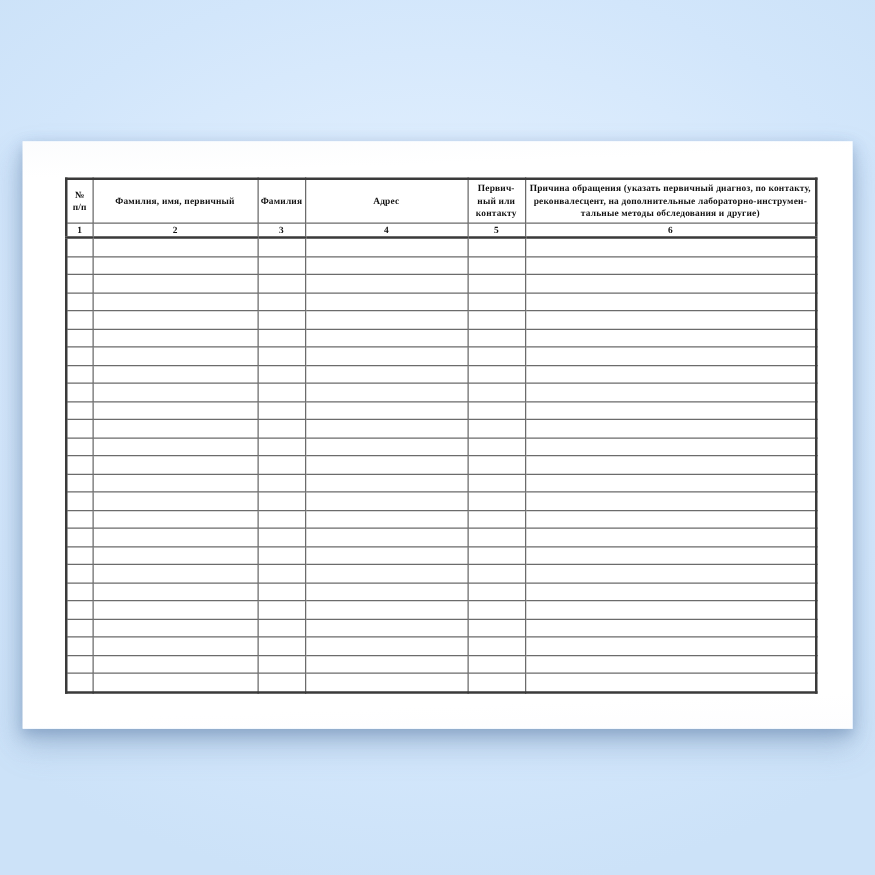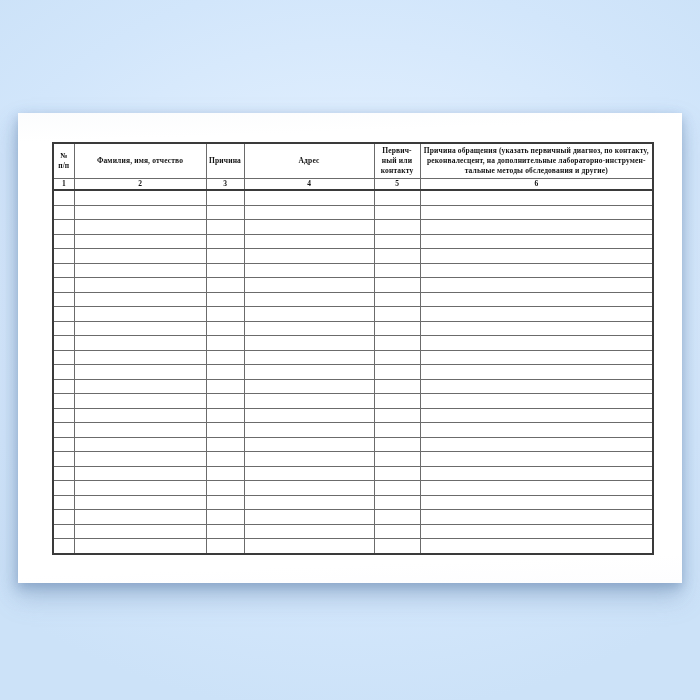--- a/index.html
+++ b/index.html
@@ -88,22 +88,22 @@
           <col class="c2">
           <col class="c3">
         <col class="c4">
           <col class="c5">
           <col class="c6">
       </colgroup>
       <thead>
         <tr class="header-row">
           <th>№
 п/п</th>
-          <th>Фамилия, имя, отчество</th>
-          <th>Причина</th>
+          <th>Фамилия, имя, первичный</th>
+          <th>Фамилия</th>
           <th>Адрес</th>
           <th>Первич-
 ный или
 контакту</th>
           <th>Причина обращения (указать первичный диагноз, по контакту,
 реконвалесцент, на дополнительные  лабораторно-инструмен-
 тальные методы обследования и другие)</th>
         </tr>
         <tr class="number-row">
           <td>1</td>

